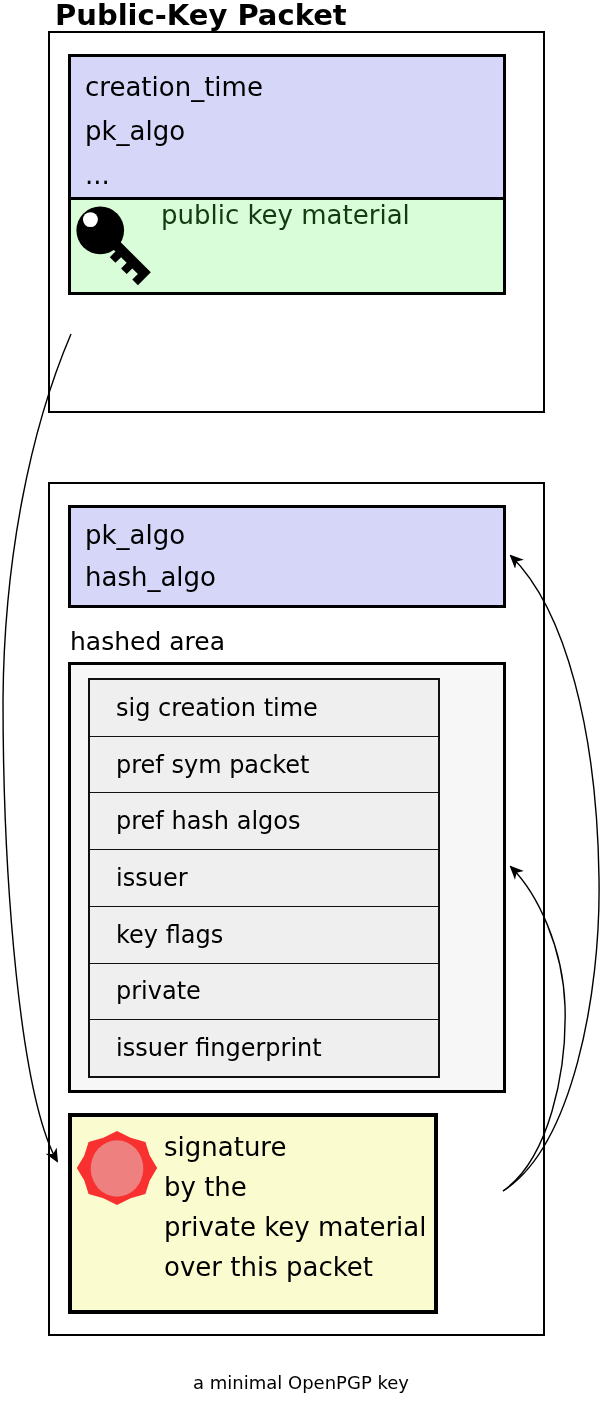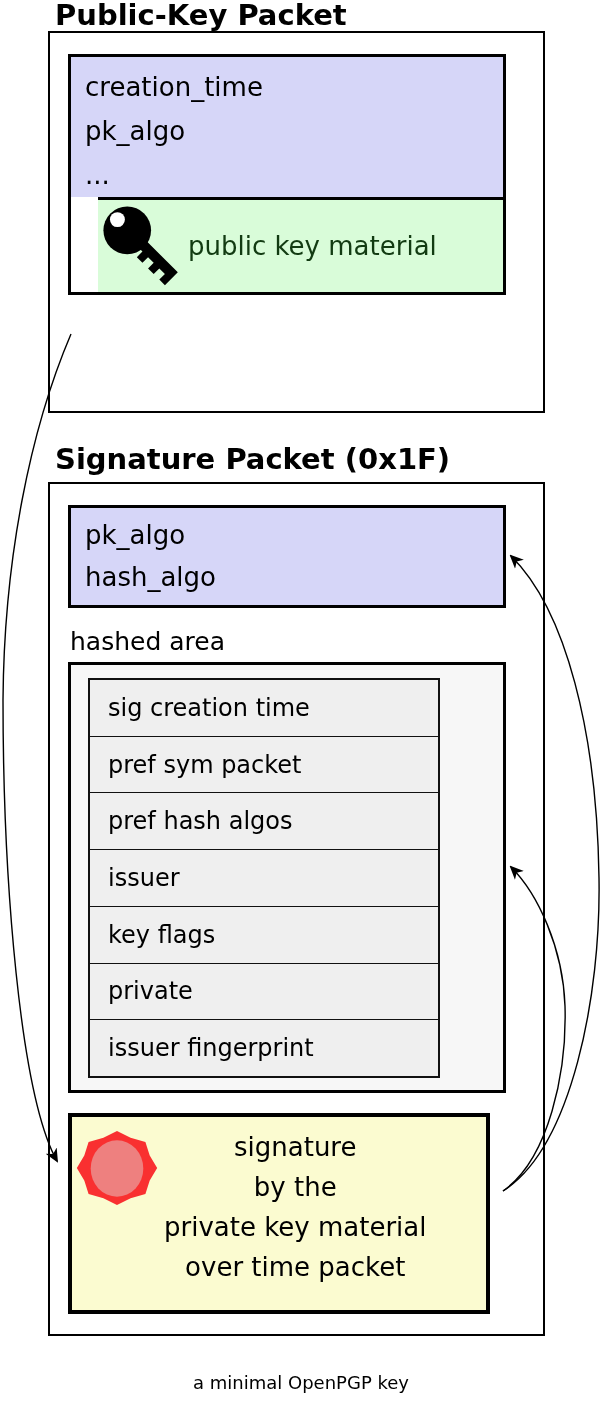--- a/index.html
+++ b/index.html
@@ -14,46 +14,46 @@
   .box1{top:31px;height:382px;}
   .box2{top:482px;height:854px;}
   .inner1{
     position:absolute;left:18px;top:21px;width:438px;height:241px;
     border:3.5px solid #000;box-sizing:border-box;display:flex;flex-direction:column;
   }
   .hdr-lines{font-size:26px;line-height:44px;padding:8px 12px 0 14px;}
   .hdr1{background:#d6d6f8;height:132px;}
   .material{
     background:#d9fcd9;border-top:3.5px solid #000;flex:1;
-    display:flex;align-items:center;position:relative;margin-left:27px;
+    display:flex;position:relative;
   }
   .keyicon{position:absolute;left:4px;top:5px;}
   .matlabel{margin-left:90px;font-size:26px;color:#123b12;}
   .hdr2{
     position:absolute;left:18px;top:21px;width:438px;height:103px;
     background:#d6d6f8;border:3.5px solid #000;box-sizing:border-box;
     font-size:26px;line-height:42px;padding:6px 0 0 14px;
   }
   .halabel{position:absolute;left:20px;top:143px;font-size:25px;}
   .habox{
     position:absolute;left:18px;top:178px;width:438px;height:431px;
     background:#f7f7f7;border:3px solid #000;box-sizing:border-box;
   }
   .rows{
     position:absolute;left:17px;top:13px;width:352px;height:400px;
     border:2px solid #111;box-sizing:border-box;display:flex;flex-direction:column;
   }
   .row{
     flex:1;background:#efefef;border-bottom:1.5px solid #111;
-    display:flex;align-items:center;padding-left:18px;font-size:24px;box-sizing:border-box;
+    display:flex;align-items:center;padding-left:26px;font-size:24px;box-sizing:border-box;
   }
   .row:last-child{border-bottom:none;text-align:center;}
   .sigbox{
-    position:absolute;left:18px;top:629px;width:422px;height:201px;
-    background:#fbfbd0;border:4px solid #000;box-sizing:border-box;text-align:center;
+    position:absolute;left:18px;top:629px;width:370px;height:201px;
+    background:#fbfbd0;border:4px solid #000;box-sizing:border-box;
   }
   .seal{position:absolute;left:0px;top:7px;}
   .siglines{position:absolute;left:92px;top:10px;font-size:26px;line-height:40px;}
   .caption{position:absolute;left:0;top:1372px;width:602px;text-align:center;font-size:18px;}
   .arrows{position:absolute;left:0;top:0;width:602px;height:1406px;pointer-events:none;}
 </style>
 </head>
 <body>
 
 <div class="stage">
@@ -75,21 +75,20 @@
             <g transform="translate(27 27) rotate(45)">
               <path d="M18,-6.5 H70 V13 H61.5 V4.5 H53 V13 H44.5 V4.5 H36 V13 H27.5 V4.5 H18 Z"></path>
             </g>
           </g>
         </svg>
         <span class="matlabel">public key material</span>
       </div>
     </div>
   </div>
 
-  <div class="title t2">Signature Packet (0x1F)</div>
 
   <div class="outer box2">
     <div class="hdr2">
       <div>pk_algo</div>
       <div>hash_algo</div>
     </div>
 
     <div class="halabel">hashed area</div>
 
     <div class="habox">
@@ -106,21 +105,21 @@
 
     <div class="sigbox">
       <svg class="seal" width="90" height="88" viewBox="0 0 92 92" aria-hidden="true">
         <path fill="#f93030" d="M88,46 L80.2,59 L75.7,73.3 L60.2,77.5 L46,84.6 L31.8,77.5 L16.3,73.3 L11.8,59 L4,46 L11.8,33 L16.3,18.7 L31.8,14.5 L46,7.4 L60.2,14.5 L75.7,18.7 L80.2,33 Z"></path>
         <ellipse cx="46" cy="46.5" rx="27.5" ry="29.5" fill="#ee807f"></ellipse>
       </svg>
       <div class="siglines">
         <div>signature</div>
         <div>by the</div>
         <div>private key material</div>
-        <div>over time packet</div>
+        <div>over this packet</div>
       </div>
     </div>
   </div>
 
   <svg class="arrows" width="602" height="1406" viewBox="0 0 602 1406" aria-hidden="true">
     <defs>
       <marker id="arr" viewBox="0 0 10 10" refX="8.5" refY="5" markerWidth="10" markerHeight="10" orient="auto">
         <path d="M0,0.5 L10,5 L0,9.5 L2.8,5 Z" fill="#000"></path>
       </marker>
     </defs>

